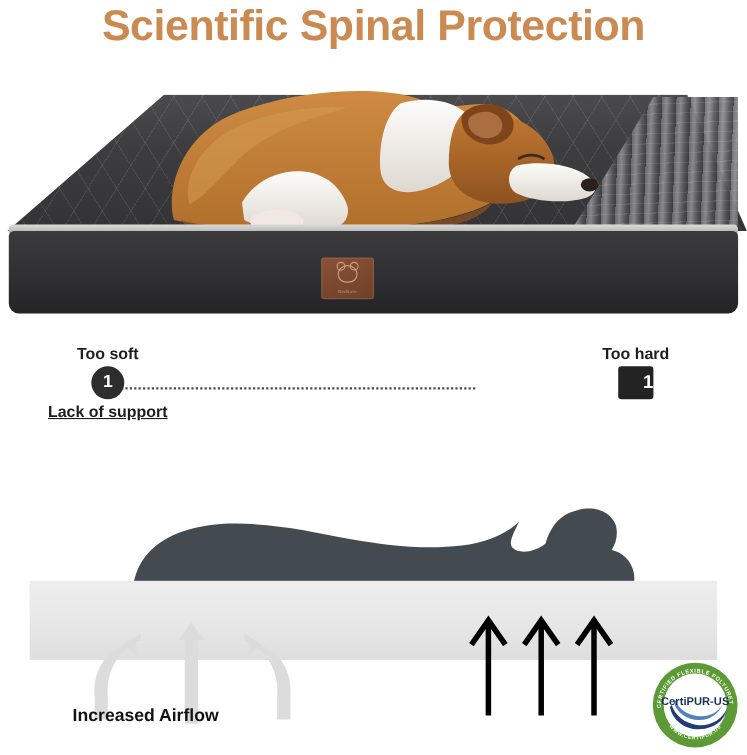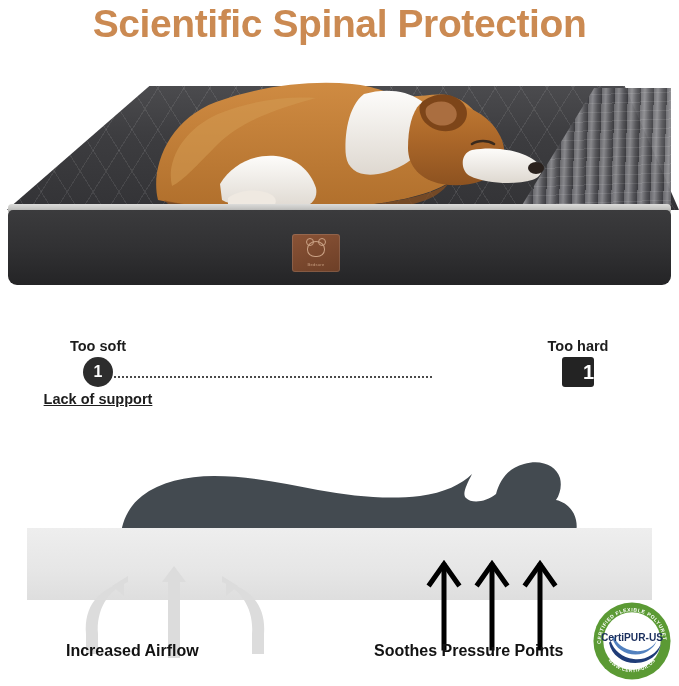--- a/index.html
+++ b/index.html
@@ -111,21 +111,21 @@
     position:absolute; left:0; right:0; bottom:5px;
     text-align:center; font-size:4px; color:#c79e80; letter-spacing:.3px;
   }
 
   
   .dog { position:absolute; left:120px; top:0px; width:440px; height:160px; }
 
   
   .scale {
     position: absolute;
-    top: 308px; left: 0; width: 538px; height: 96px; margin-top: 24px;
+    top: 308px; left: 0; width: 538px; height: 96px;
   }
   .scale-line {
     position: absolute;
     left: 106px; right: 106px; top: 44px;
     height: 0;
     border-top: 2px dotted #4a4a4a;
   }
   .node { position: absolute; text-align: center; }
 
   .node .top-label {
@@ -144,21 +144,21 @@
   .badge-circle {
     width: 30px; height: 30px; border-radius: 50%;
     background:#2d2d2d; font-size: 16px;
   }
   .badge-square-orange {
     width: 30px; height: 32px; border-radius: 6px;
     background:#c88349; font-size: 17px;
   }
   .badge-square-dark {
     width: 30px; height: 30px; border-radius: 3px;
-    background:#232323; font-size: 20px; padding-left: 32px;
+    background:#232323; font-size: 17px; padding-left: 32px;
   }
 
   .node-left  { left: 18px;  top: 6px; width: 160px; }
   .node-mid   { left: 305px; top: 6px; width: 172px; }
   .node-right { left: 505px; top: 6px; width: 146px; }
 
   
   .diagram {
     position: absolute;
     top: 420px; left: 0; width: 679px; height: 266px;
@@ -332,21 +332,20 @@
         <line x1="20" y1="96" x2="20" y2="14"></line>
         <polyline points="6,32 20,12 34,32"></polyline>
         <line x1="68" y1="96" x2="68" y2="14"></line>
         <polyline points="54,32 68,12 82,32"></polyline>
         <line x1="116" y1="96" x2="116" y2="14"></line>
         <polyline points="102,32 116,12 130,32"></polyline>
       </g>
     </svg>
 
     <div class="caption caption-airflow">Increased Airflow</div>
-    <div class="caption caption-pressure">Soothes Pressure Points</div>
 
     <svg class="certipur" viewBox="0 0 100 100">
       <defs>
         <path id="arcTop" d="M12,52 A38,38 0 0 1 88,52"></path>
         <path id="arcBot" d="M14,52 A36,36 0 0 0 86,52"></path>
       </defs>
       <circle cx="50" cy="50" r="47" fill="#5b9a34"></circle>
       <circle cx="50" cy="50" r="35" fill="#ffffff"></circle>
       <text font-size="6.2" fill="#ffffff" font-family="'Liberation Sans',sans-serif" font-weight="bold" letter-spacing="0.7">
         <textPath href="#arcTop" startOffset="50%" text-anchor="middle">CONTAINS CERTIFIED FLEXIBLE POLYURETHANE FOAM</textPath>

